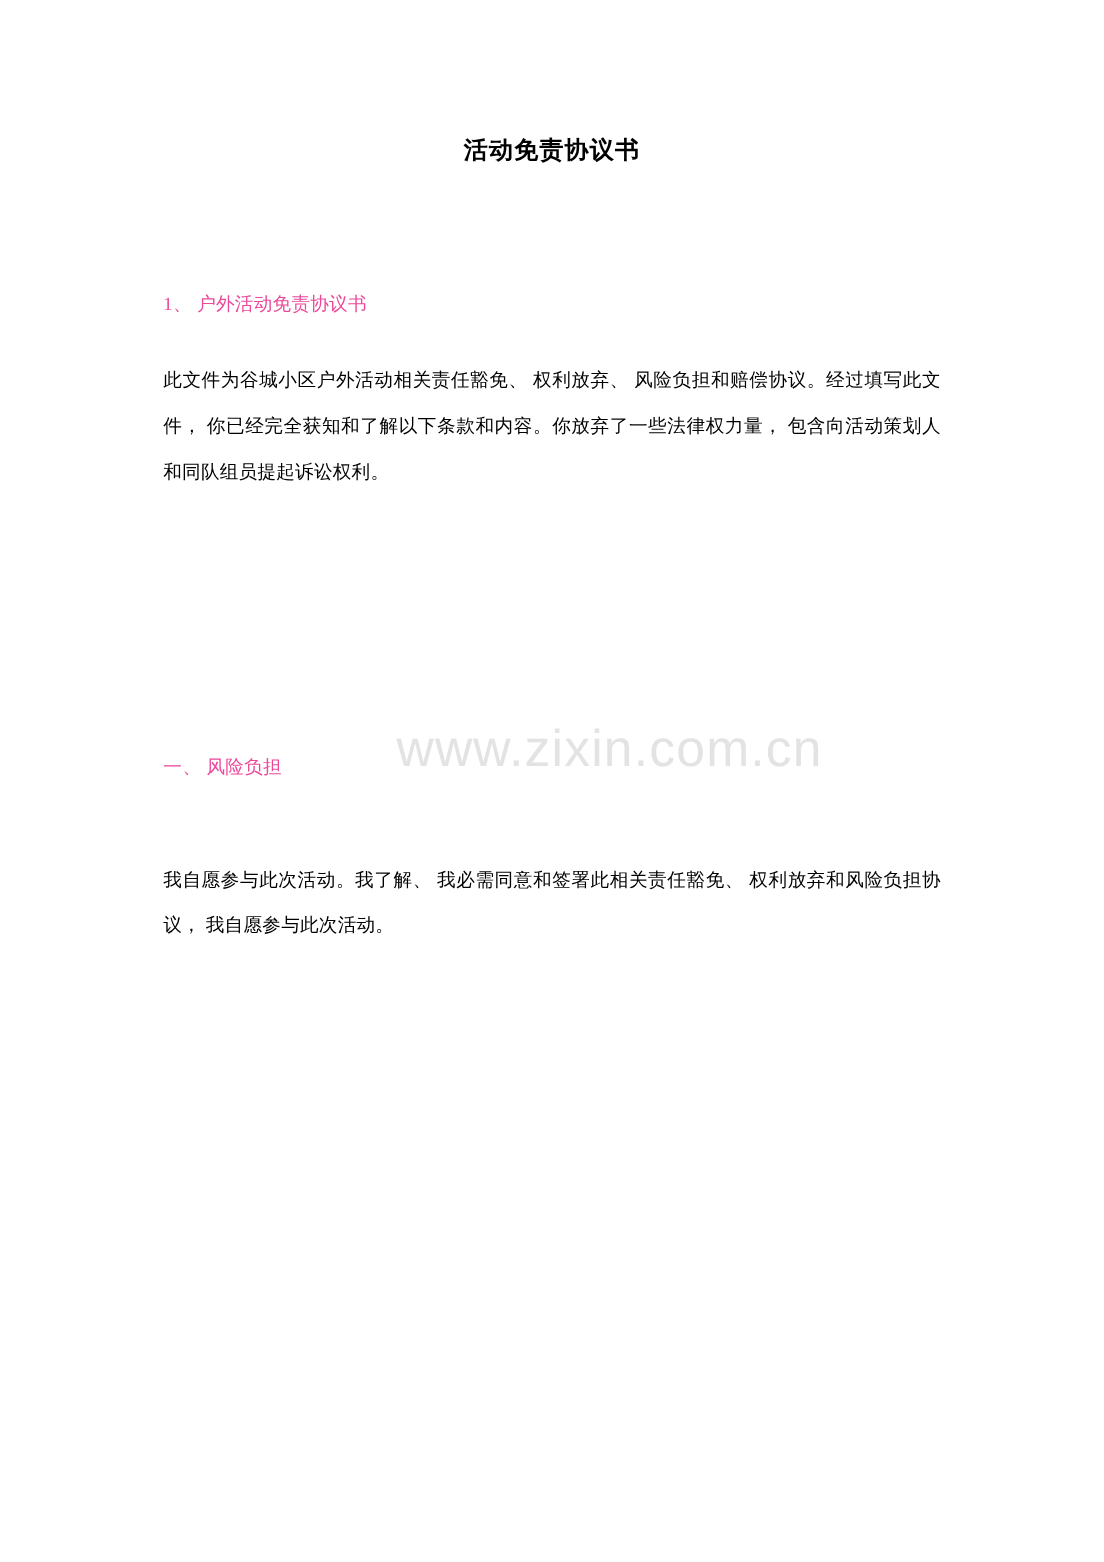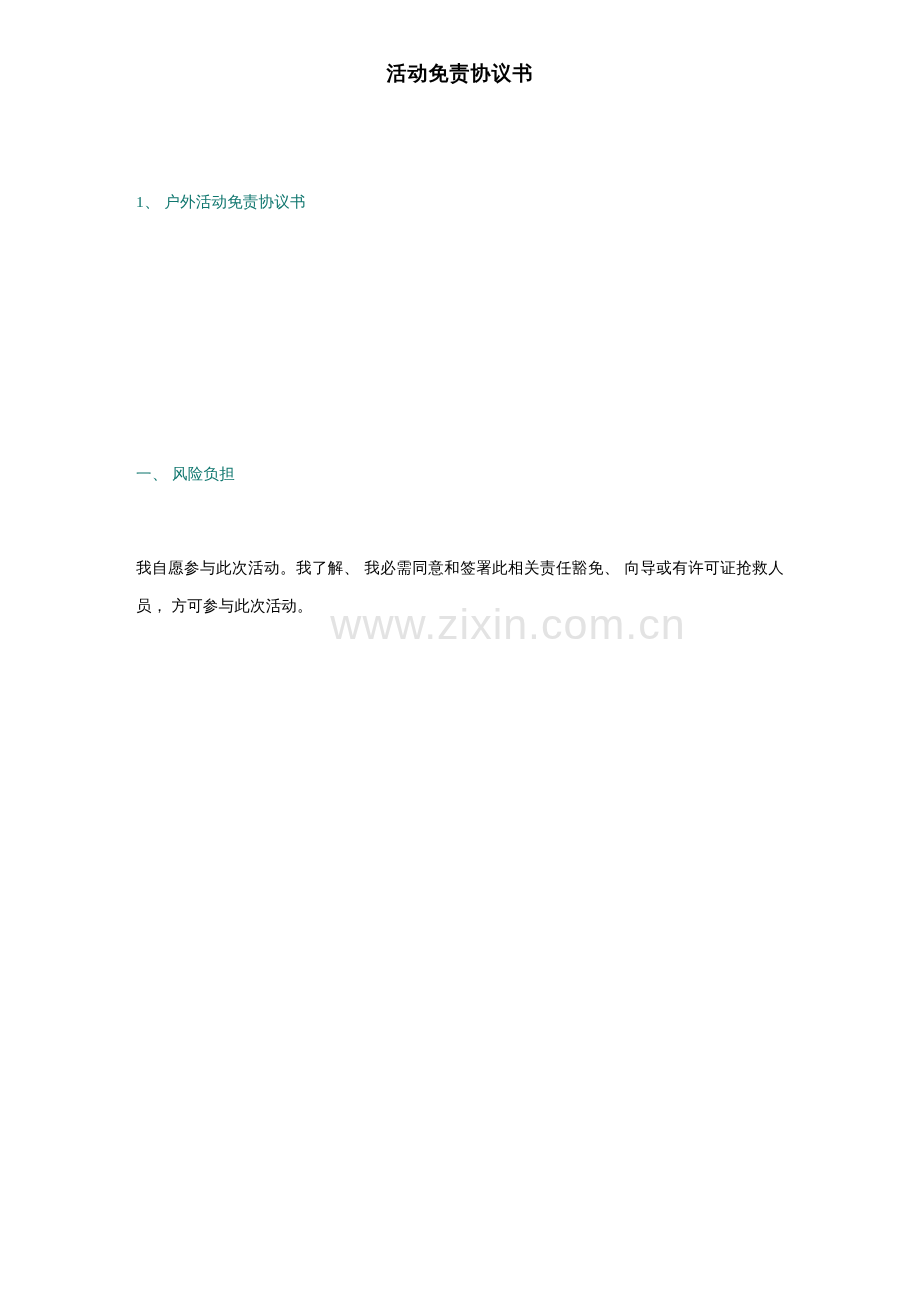--- a/index.html
+++ b/index.html
@@ -22,30 +22,30 @@
     box-sizing: border-box;
     padding: 0 136px;
   }
   .doc-title {
     text-align: center;
     font-family: "Liberation Sans", sans-serif;
     font-weight: bold;
     font-size: 20px;
     letter-spacing: 1px;
     margin: 0;
-    padding-top: 60px;
+    padding-top: 112px;
   }
   .block {
     font-size: 15.5px;
     line-height: 38px;
     text-align: justify;
     letter-spacing: 0.2px;
   }
   .numbered {
-    color: #0f766e;
+    color: #ec4899;
   }
   .indent-label {
     display: inline-block;
   }
   .gap-xl { height: 96px; }
   .gap-l  { height: 56px; }
   .gap-s  { height: 26px; }
 
   .watermark {
     position: absolute;
@@ -84,35 +84,36 @@
 
     <div class="gap-xl"></div>
 
     <div class="block numbered">
       <span class="indent-label mono-sp">1、</span>
       <span>户外活动免责协议书</span>
     </div>
 
     <div class="gap-s"></div>
 
+    <div class="block">此文件为谷城小区户外活动相关责任豁免、 权利放弃、 风险负担和赔偿协议。经过填写此文件， 你已经完全获知和了解以下条款和内容。你放弃了一些法律权力量， 包含向活动策划人和同队组员提起诉讼权利。</div>
 
     <div class="gap-l"></div>
 
 
     <div class="gap-l"></div>
 
 
     <div class="gap-xl"></div>
 
     <div class="block numbered">
       <span class="indent-label mono-sp">一、</span>
       <span>风险负担</span>
     </div>
 
     <div class="gap-l"></div>
 
-    <div class="block">我自愿参与此次活动。我了解、 我必需同意和签署此相关责任豁免、 向导或有许可证抢救人员， 方可参与此次活动。</div>
+    <div class="block">我自愿参与此次活动。我了解、 我必需同意和签署此相关责任豁免、 权利放弃和风险负担协议， 我自愿参与此次活动。</div>
 
     <div class="gap-l"></div>
 
 
   </div>
 </div>
 
 </body></html>

